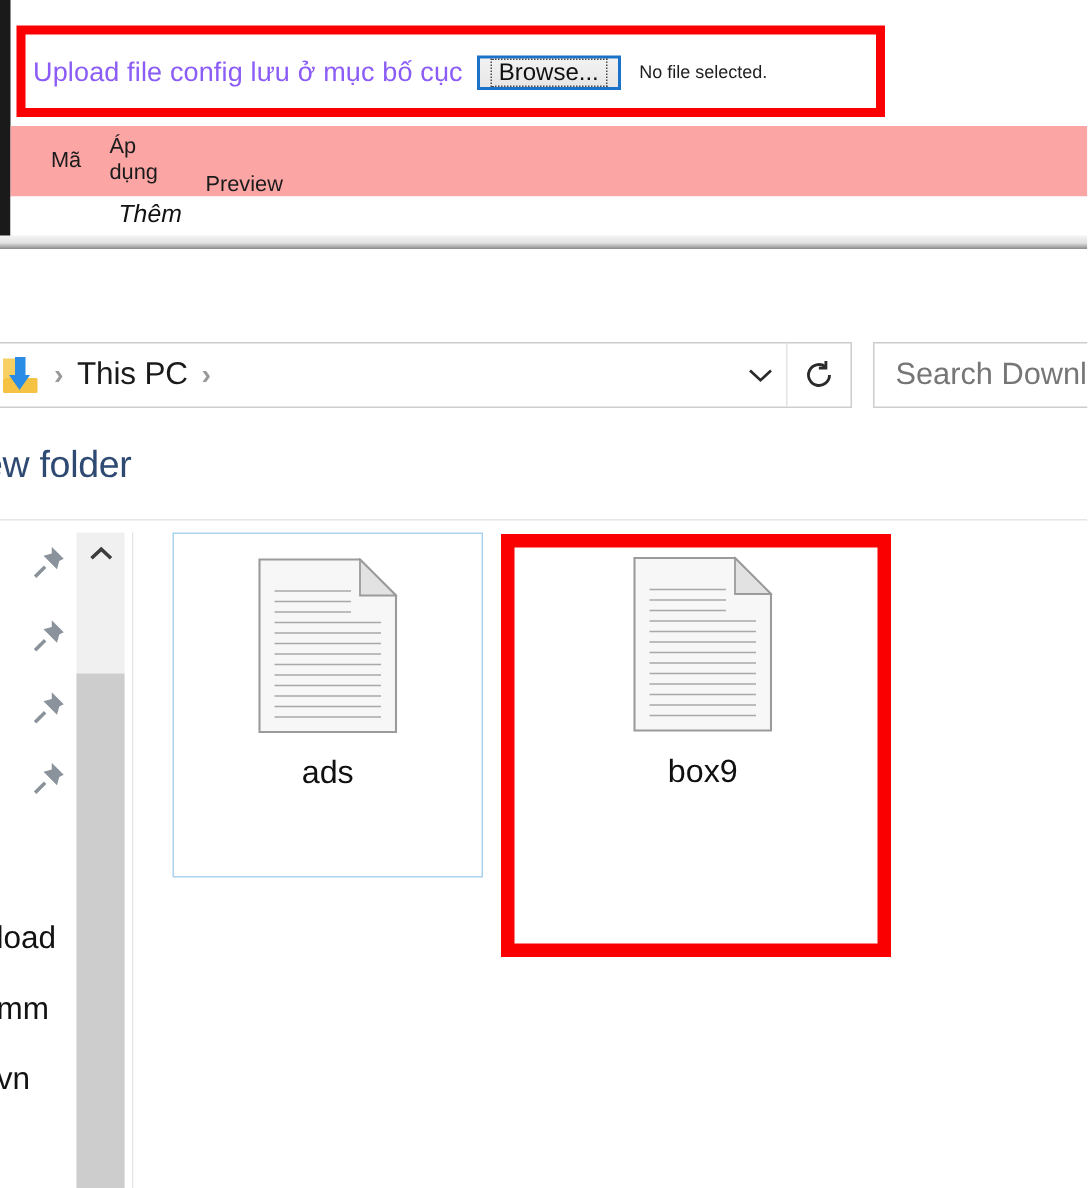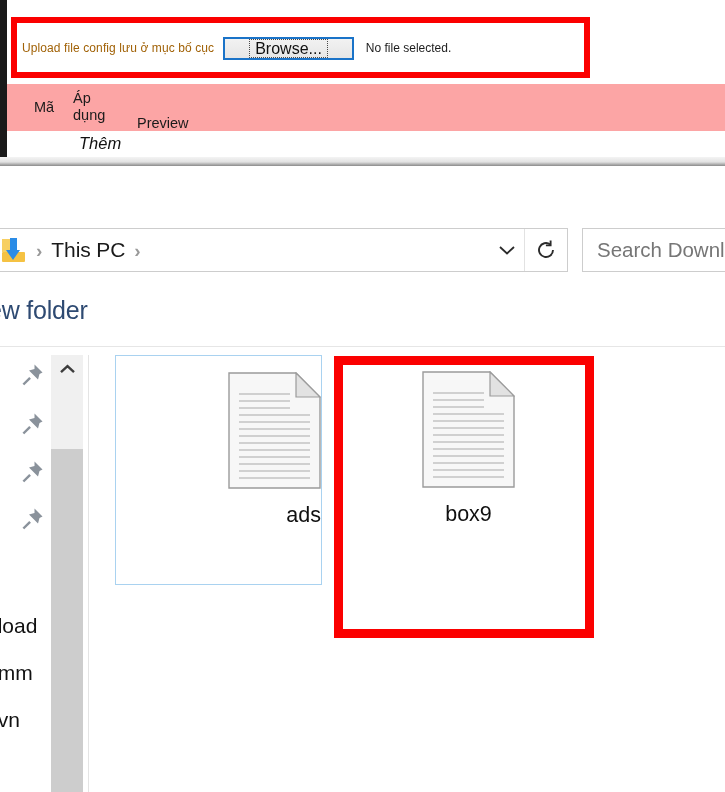--- a/index.html
+++ b/index.html
@@ -40,35 +40,35 @@
 
   .upload-row {
     position: absolute;
     left: 22px; top: 33px;
     height: 30px;
     display: flex;
     align-items: center;
     white-space: nowrap;
   }
   .upload-label {
-    font-size: 12px;
-    color: #a16207;
+    font-size: 18px;
+    color: #8b5cf6;
     letter-spacing: 0.1px;
   }
   .browse-btn {
     margin-left: 9px;
     height: 23px;
     min-width: 88px;
     box-sizing: border-box;
     border: 2px solid #1a73c8;
     background: linear-gradient(to bottom, #f2f2f2, #e6e6e6);
     display: inline-flex;
     align-items: flex-start;
     justify-content: center;
-    padding: 0 24px;
+    padding: 0 7px;
     cursor: default;
   }
   .browse-btn-inner {
     border: 1px dotted #4a4a4a;
     padding: 0 5px;
     font-size: 16px;
     color: #101010;
     line-height: 17px;
   }
   .no-file-text {
@@ -444,21 +444,21 @@
       <svg width="17" height="11" viewBox="0 0 17 11">
           <path d="M2 8.2 L8.5 2.2 L15 8.2" fill="none" stroke="#3d3d3d" stroke-width="2.4"></path>
         </svg>
     </span>
     <span id="nav-scroll-thumb"></span>
   </div>
   <div id="nav-splitter"></div>
 
   <div id="content-pane">
 
-    <div class="file-tile selected" style="left:26px; top:0px;align-items:flex-end;">
+    <div class="file-tile selected" style="left:26px; top:0px;">
       <span class="file-icon">
         <svg width="93" height="117" viewBox="0 0 93 117">
           <path d="M1 1 H68 L92 25 V116 H1 Z" fill="#f7f7f7" stroke="#9b9b9b" stroke-width="1.4"></path>
           <path d="M68 1 L92 25 H68 Z" fill="#e2e2e2" stroke="#9b9b9b" stroke-width="1.2"></path>
           <g stroke="#a9a9a9" stroke-width="1">
             <line x1="11" y1="22" x2="62" y2="22"></line>
               <line x1="11" y1="29" x2="62" y2="29"></line>
             <line x1="11" y1="36" x2="62" y2="36"></line>
               <line x1="11" y1="43" x2="82" y2="43"></line>
             <line x1="11" y1="50" x2="82" y2="50"></line>

